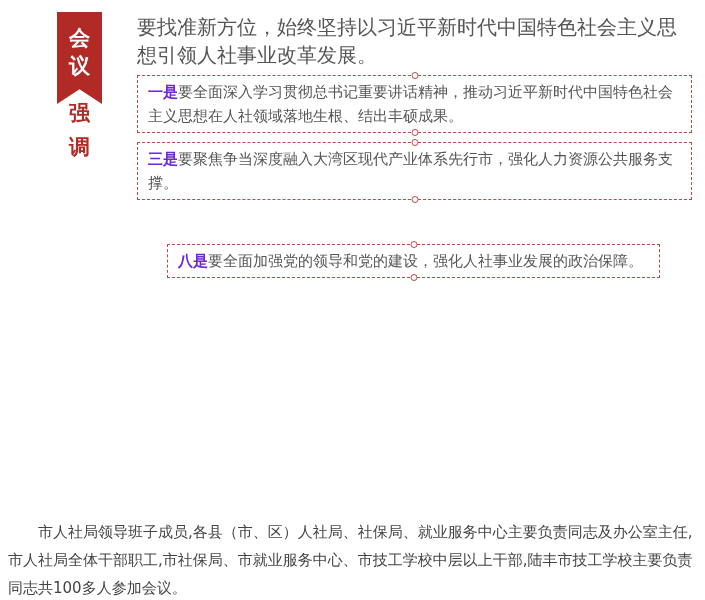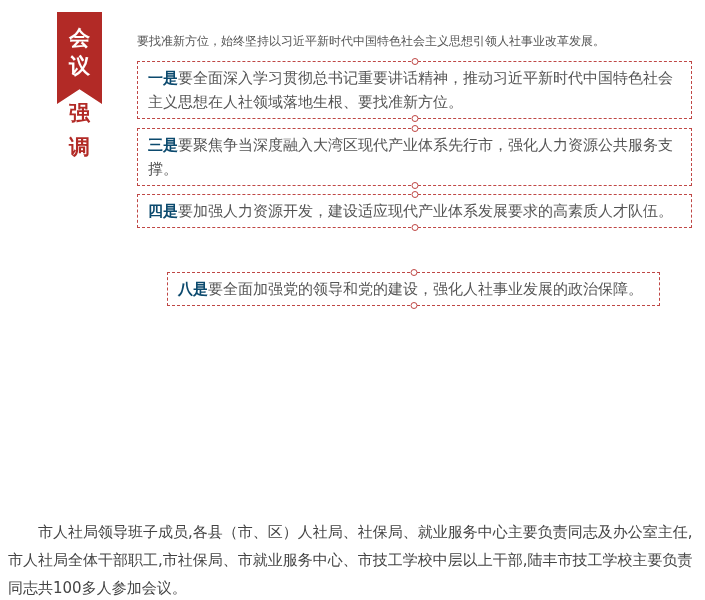--- a/index.html
+++ b/index.html
@@ -53,22 +53,22 @@
 
   
   .content {
     position: absolute;
     left: 137px;
     top: 0;
     width: 555px;
   }
   .intro {
     margin: 0;
-    padding-top: 27px;
-    font-size: 12px;
+    padding-top: 13px;
+    font-size: 20px;
     line-height: 28px;
     color: #555555;
     margin-bottom: 6px;
   }
 
   .point-box {
     position: relative;
     border: 1px dashed #bf4745;
     padding: 4px 10px;
     font-size: 15px;
@@ -85,21 +85,21 @@
     width: 5px;
     height: 5px;
     border: 1px solid #bf4745;
     border-radius: 50%;
     background: #ffffff;
   }
   .point-box::before { top: -4px; }
   .point-box::after  { bottom: -4px; }
 
   .point-box .lead {
-    color: #0c4a6e;
+    color: #6d28d9;
     font-weight: bold;
   }
   .mb1 { margin-bottom: 9px; }
   .mb2 { margin-bottom: 8px; }
   .indent-5 { margin-left: 52px; margin-right: 60px; }
   .indent-6 { margin-left: 80px; margin-right: 86px; }
   .indent-8 { margin-left: 30px; margin-right: 32px; margin-top: 44px; }
 
   
   .footer-para {
@@ -123,31 +123,28 @@
 </div>
 <div class="ribbon-sub">
   <div class="ch">强</div>
   <div class="ch">调</div>
 </div>
 
 <div class="content">
   <p class="intro">要找准新方位，始终坚持以习近平新时代中国特色社会主义思想引领人社事业改革发展。</p>
 
   <div class="point-box mb1">
-    <span class="lead">一是</span><span>要全面深入学习贯彻总书记重要讲话精神，推动习近平新时代中国特色社会主义思想在人社领域落地生根、要找准新方位。</span>
+    <span class="lead">一是</span><span>要全面深入学习贯彻总书记重要讲话精神，推动习近平新时代中国特色社会主义思想在人社领域落地生根、结出丰硕成果。</span>
   </div>
 
 
   <div class="point-box mb2">
     <span class="lead">三是</span><span>要聚焦争当深度融入大湾区现代产业体系先行市，强化人力资源公共服务支撑。</span>
   </div>
 
-  <div class="point-box mb2">
-    <span class="lead">四是</span><span>要加强人力资源开发，建设适应现代产业体系发展要求的高素质人才队伍。</span>
-  </div>
 
 
 
 
   <div class="point-box indent-8">
     <span class="lead">八是</span><span>要全面加强党的领导和党的建设，强化人社事业发展的政治保障。</span>
   </div>
 </div>
 
 <p class="footer-para">市人社局领导班子成员,各县（市、区）人社局、社保局、就业服务中心主要负责同志及办公室主任,市人社局全体干部职工,市社保局、市就业服务中心、市技工学校中层以上干部,陆丰市技工学校主要负责同志共100多人参加会议。</p>

